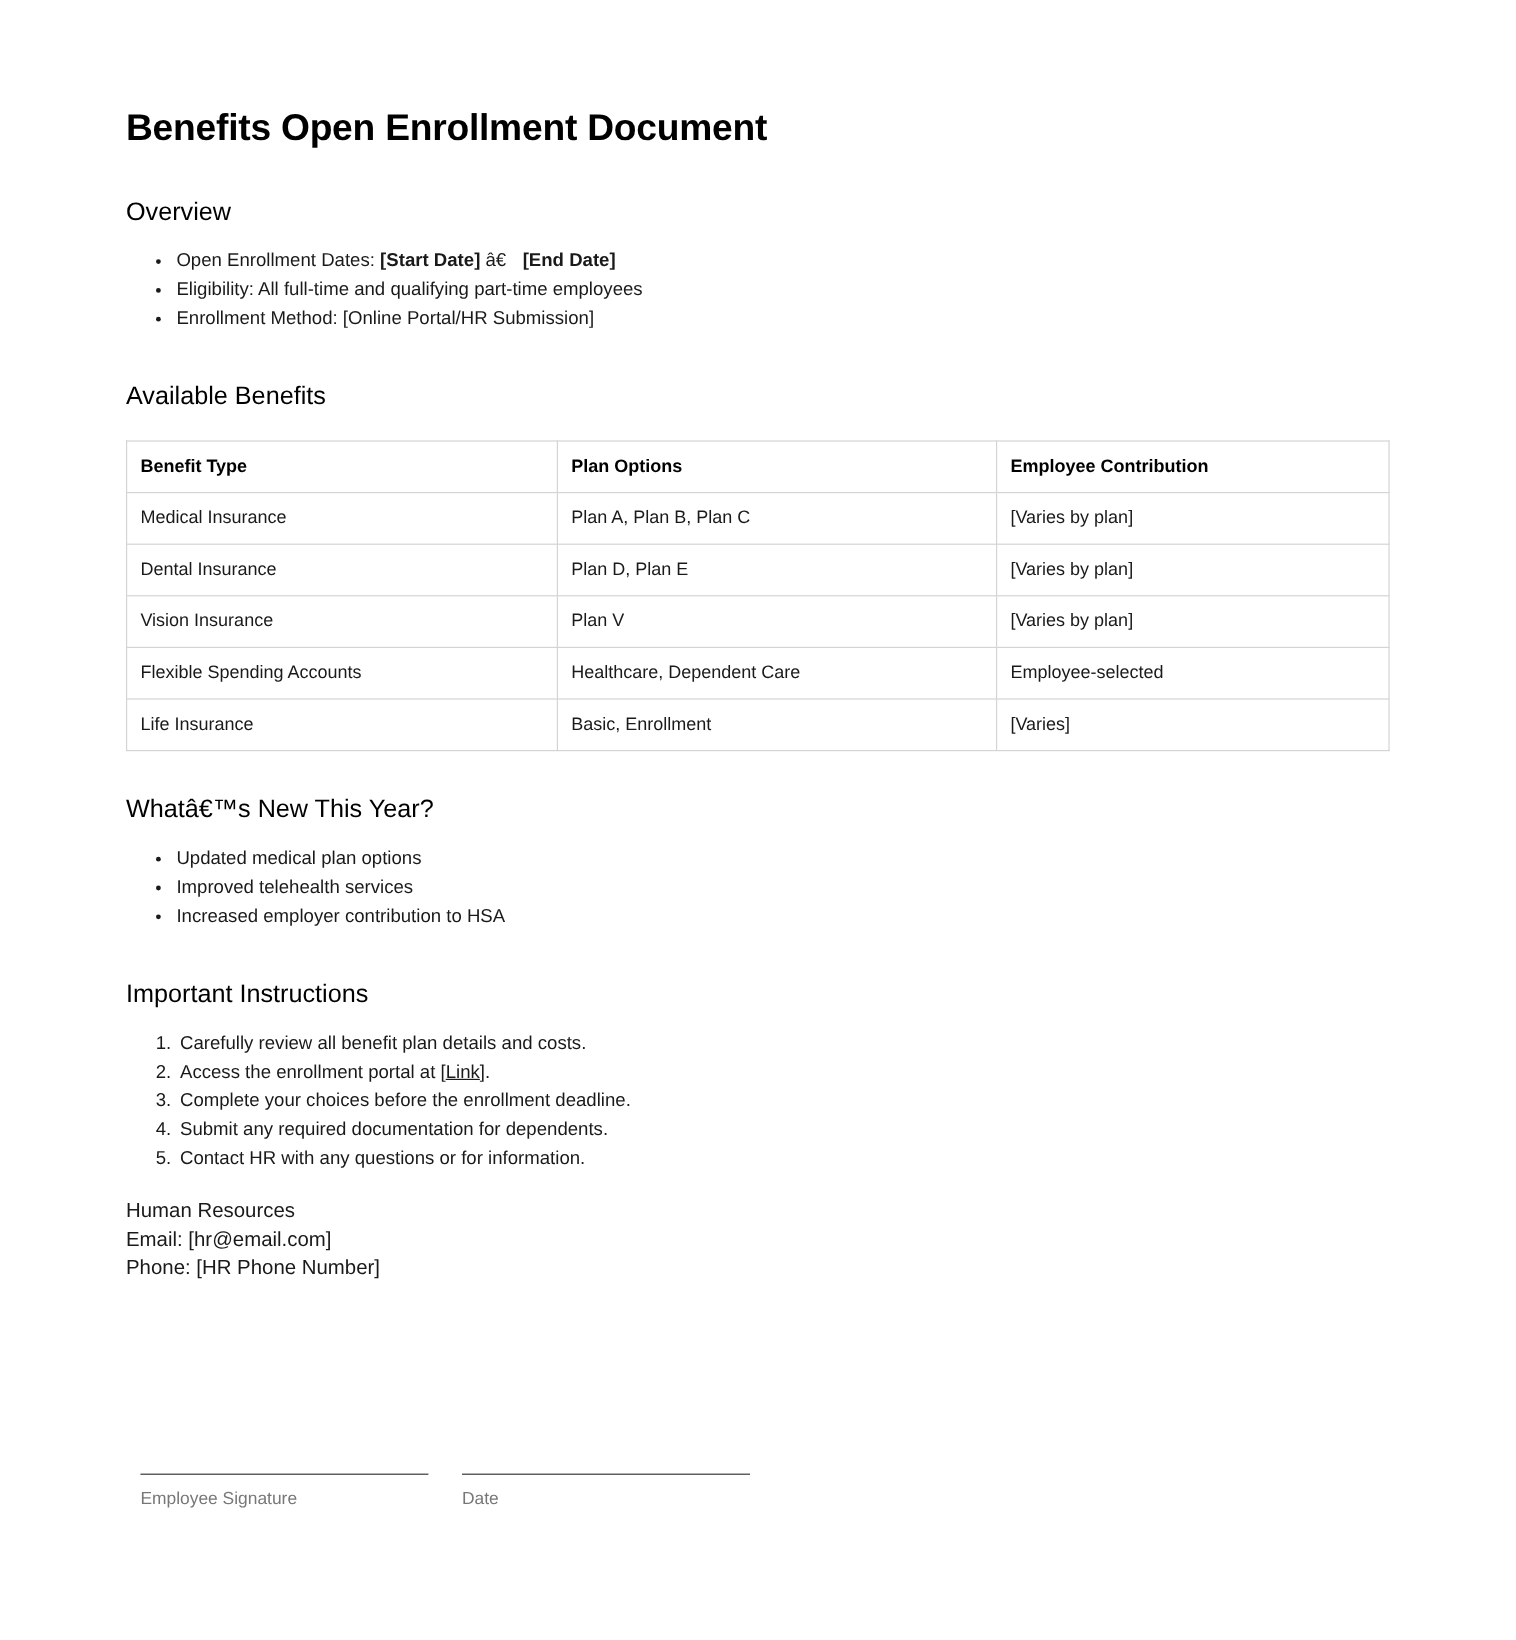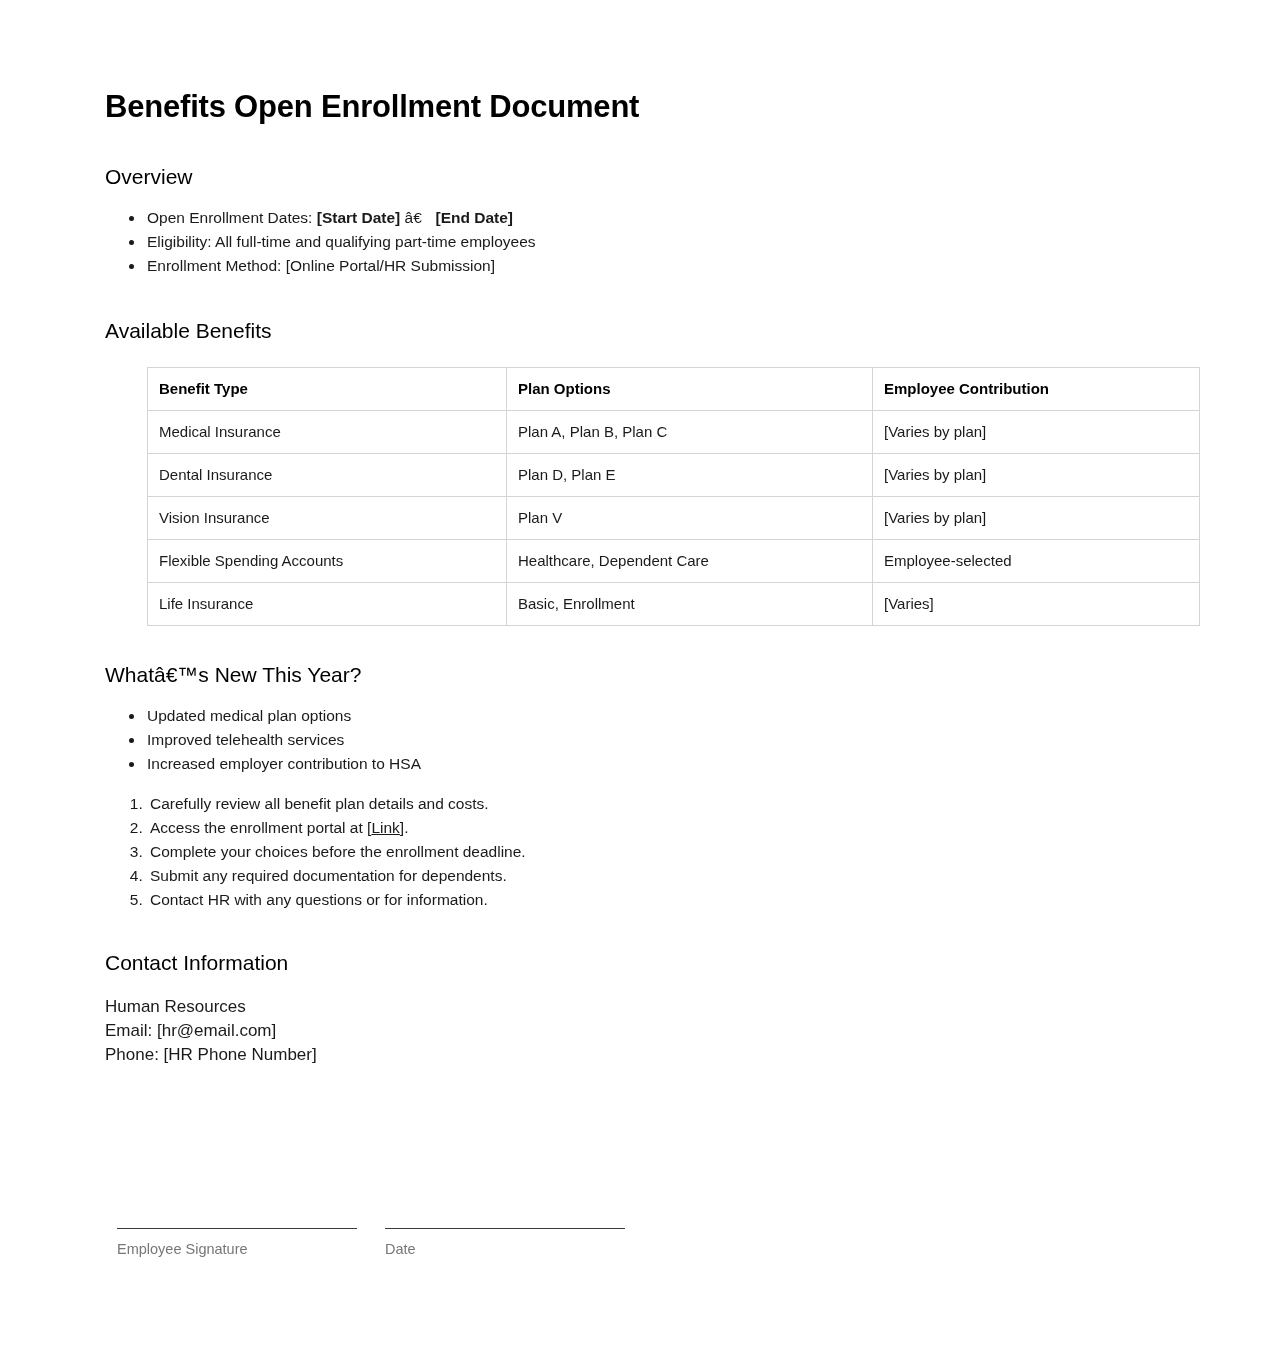--- a/index.html
+++ b/index.html
@@ -81,21 +81,20 @@
   .inline-link {
     text-decoration: underline;
     color: #1a1a1a;
   }
 
   table.benefits {
     margin-top: 22px;
     width: 1053px;
     border-collapse: collapse;
     table-layout: fixed;
-    margin-left: 42px;
   }
   table.benefits th,
   table.benefits td {
     border: 1px solid #d4d4d4;
     text-align: left;
     vertical-align: middle;
     padding: 0 0 0 11px;
     font-size: 15px;
     color: #1a1a1a;
   }
@@ -203,30 +202,30 @@
   </table>
 
   <h2 class="section s-whatsnew">Whatâ€™s New This Year?</h2>
 
   <ul class="bullets">
     <li>Updated medical plan options</li>
     <li>Improved telehealth services</li>
     <li>Increased employer contribution to HSA</li>
   </ul>
 
+  <h2 class="section s-important">Important Instructions</h2>
 
   <ol class="steps">
     <li>Carefully review all benefit plan details and costs.</li>
     <li><span>Access the enrollment portal at [</span><a class="inline-link" href="#">Link</a><span>].</span></li>
     <li>Complete your choices before the enrollment deadline.</li>
     <li>Submit any required documentation for dependents.</li>
     <li>Contact HR with any questions or for information.</li>
   </ol>
 
-  <h2 class="section s-contact">Contact Information</h2>
 
   <div class="contact-block">
     <div>Human Resources</div>
     <div>Email: [hr@email.com]</div>
     <div>Phone: [HR Phone Number]</div>
   </div>
 
   <div class="sig-area">
     <div class="sig-row">
       <div class="sig-field f1">

